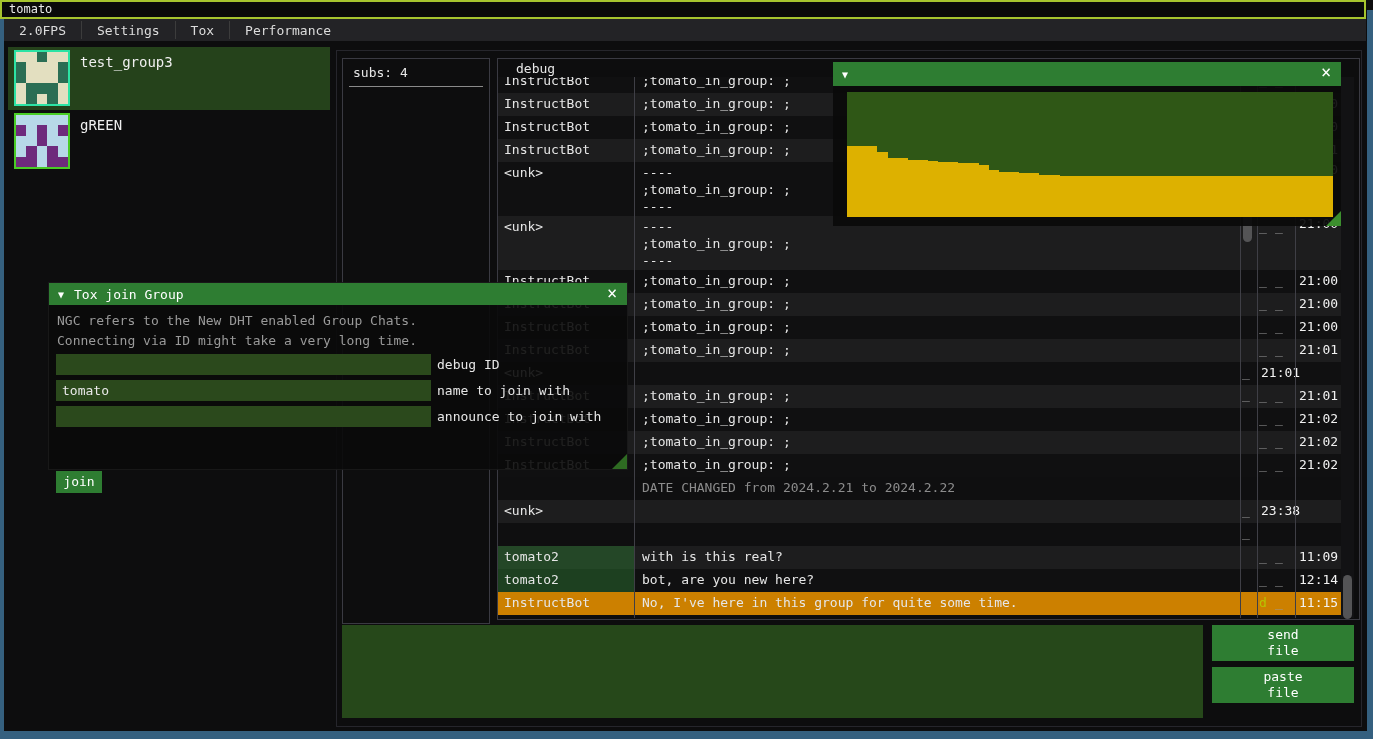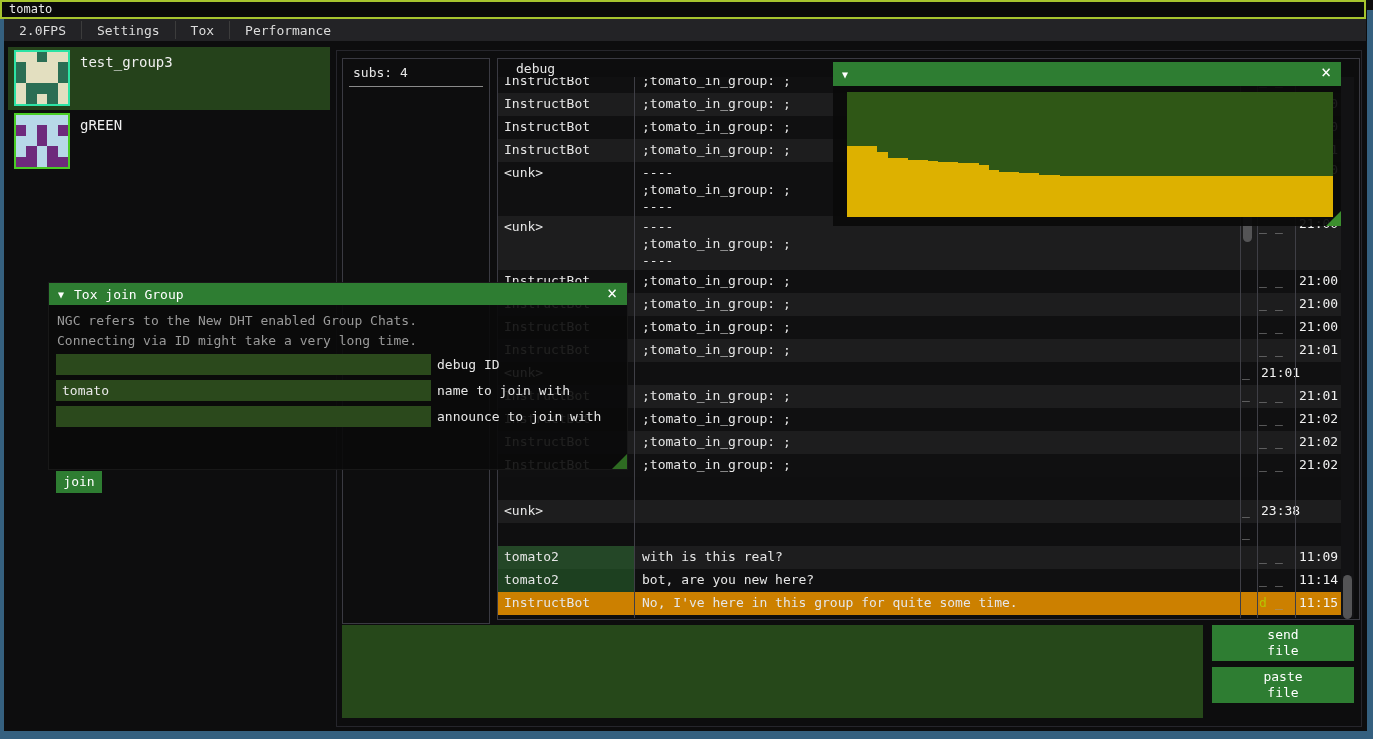--- a/index.html
+++ b/index.html
@@ -338,20 +338,23 @@
         <div class="c-msg">
           <div>;tomato_in_group: ;</div>
         </div>
         <div></div>
         <div class="c-flags"><span>_</span><span>_</span></div>
         <div class="c-time">21:02</div>
       </div>
       <div class="row h1 date date">
         <div class="bgfill"></div>
         <div class="c-name"></div>
+        <div class="c-msg">
+          <div>DATE CHANGED from 2024.2.21 to 2024.2.22</div>
+        </div>
         <div></div>
         <div class="c-flags"></div>
         <div class="c-time"></div>
       </div>
       <div class="row h1 light">
         <div class="bgfill"></div>
         <div class="c-name">&lt;unk&gt;</div>
         <div></div>
         <div class="c-flags"><span>_</span><span>_</span></div>
         <div class="c-time">23:38</div>
@@ -374,21 +377,21 @@
         <div class="c-time">11:09</div>
       </div>
       <div class="row h1 dark self">
         <div class="bgfill"></div>
         <div class="c-name">tomato2</div>
         <div class="c-msg">
           <div>bot, are you new here?</div>
         </div>
         <div></div>
         <div class="c-flags"><span>_</span><span>_</span></div>
-        <div class="c-time">11:14</div>
+        <div class="c-time">12:14</div>
       </div>
       <div class="row h1 highlight">
         <div class="bgfill"></div>
         <div class="c-name">InstructBot</div>
         <div class="c-msg">
           <div>No, I've here in this group for quite some time.</div>
         </div>
         <div></div>
         <div class="c-flags"><span class="flag-d">d</span><span>_</span></div>
         <div class="c-time">11:15</div>

